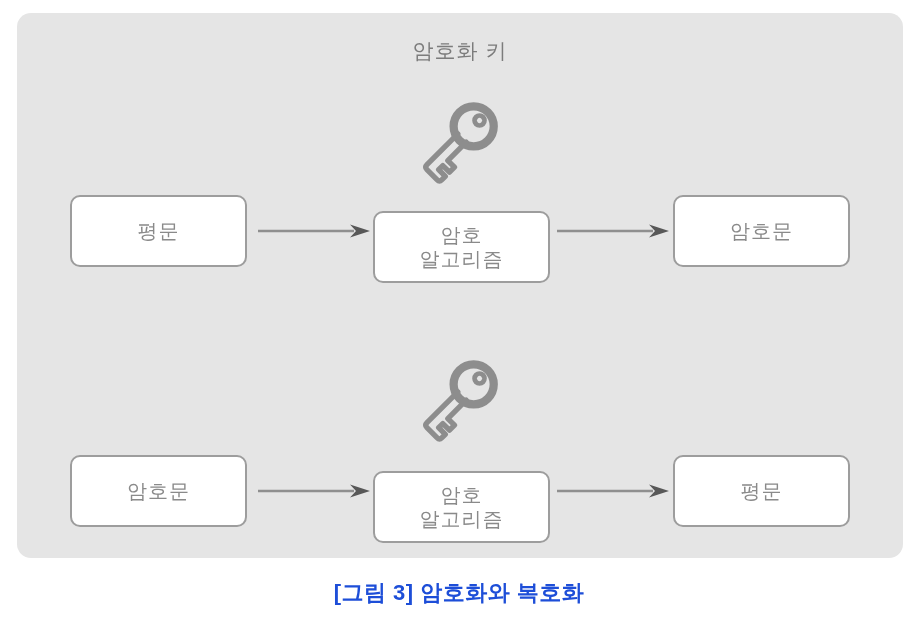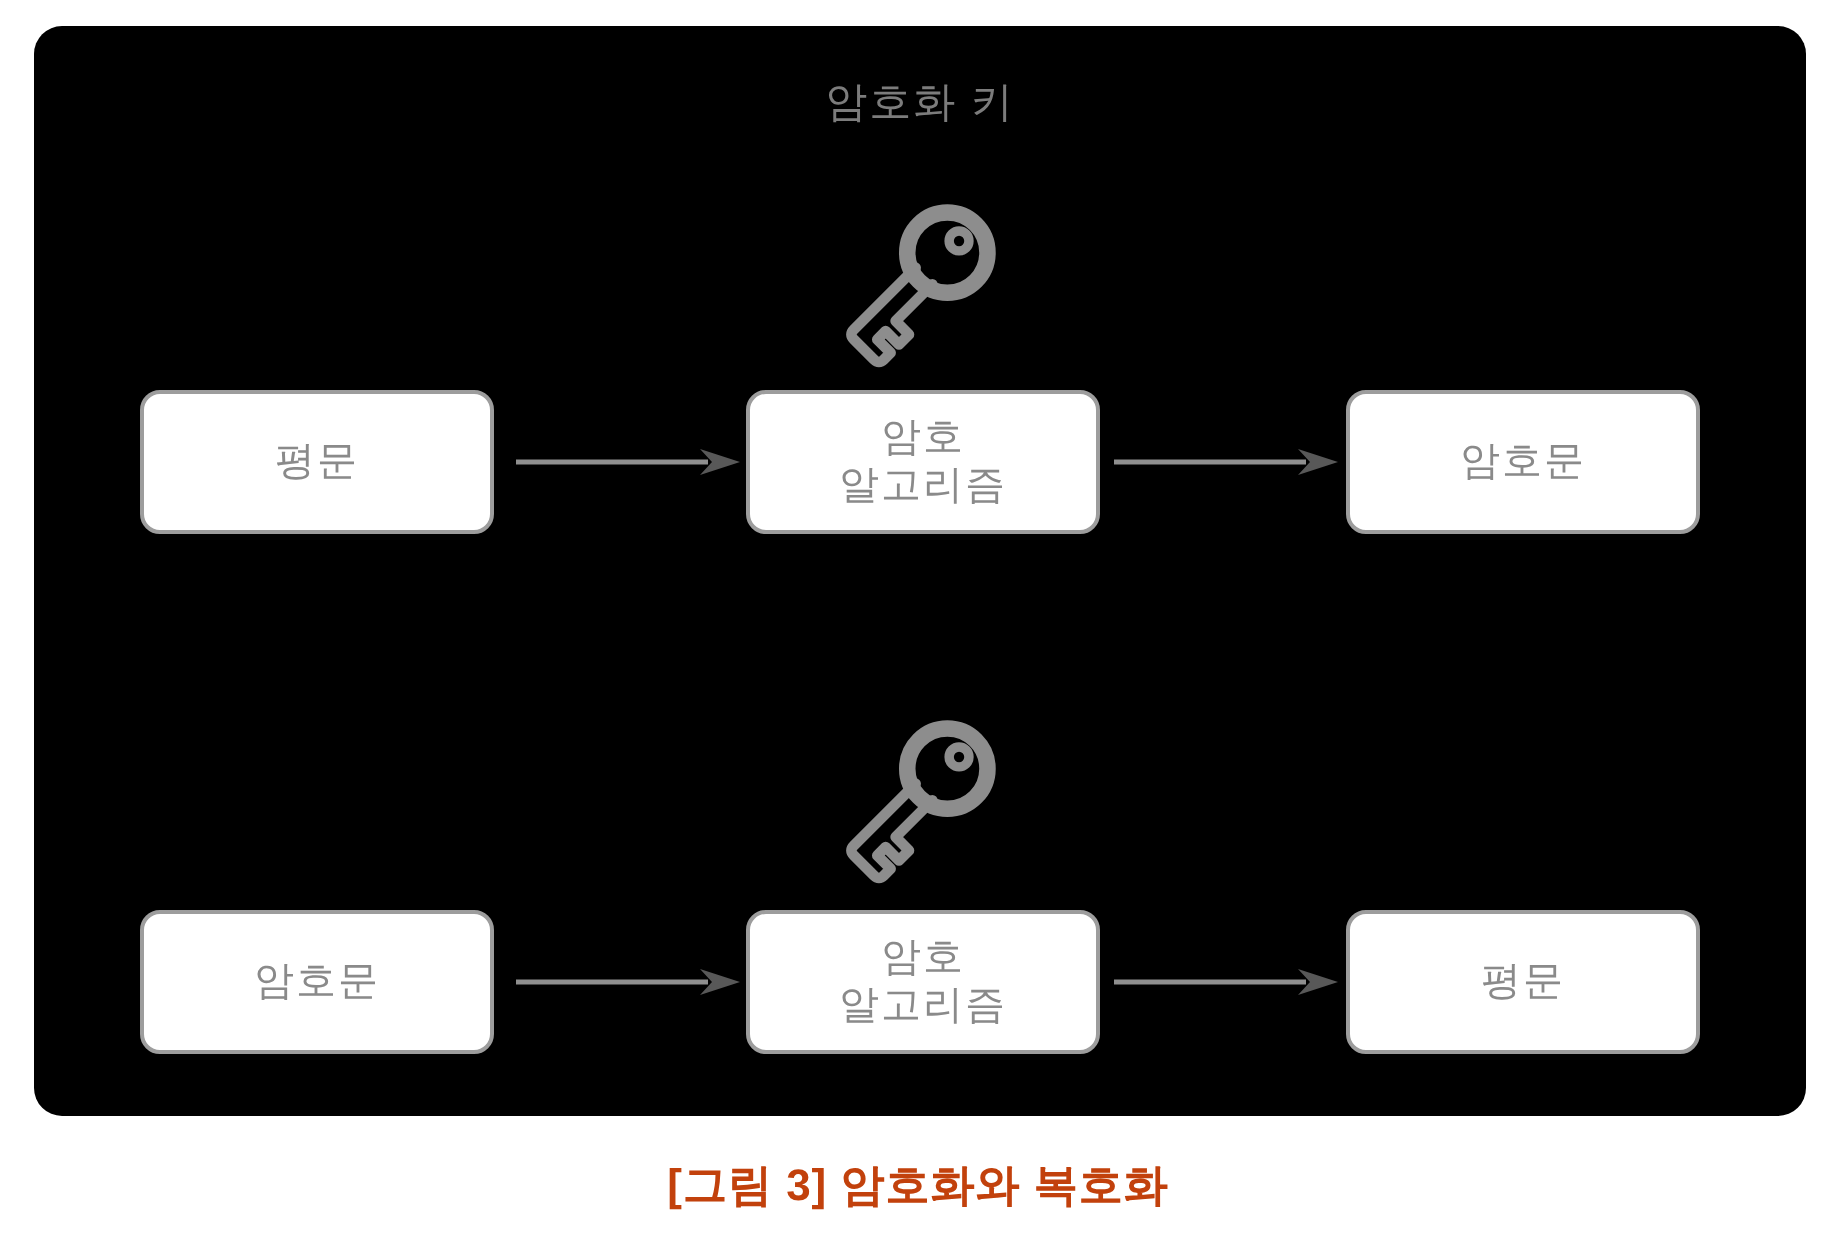--- a/index.html
+++ b/index.html
@@ -9,21 +9,21 @@
     font-family: "Liberation Sans", "DejaVu Sans", sans-serif;
     position: relative;
     overflow: hidden;
   }
   .stage { position: absolute; left: 0; top: 0; width: 918px; height: 617px; }
 
   .panel {
     position: absolute;
     left: 17px; top: 13px;
     width: 886px; height: 545px;
-    background: #000000;
+    background: #e5e5e5;
     border-radius: 14px;
   }
 
   .key-label {
     position: absolute;
     left: 0; width: 886px;
     text-align: center;
     font-size: 21px;
     color: #7c7c7c;
     letter-spacing: 1px;
@@ -50,40 +50,40 @@
     justify-content: center;
     font-size: 20px;
     line-height: 24px;
     color: #8a8a8a;
     letter-spacing: 1px;
     text-align: center;
   }
   .r1 { top: 182px; }
   .r2 { top: 442px; }
   .pos-left   { left: 53px; }
-  .pos-center { left: 356px; }
+  .pos-center { left: 356px; margin-top: 16px; }
   .pos-right  { left: 656px; }
 
   .flow-arrow {
     position: absolute;
     width: 115px; height: 16px;
   }
   .arr1-r1 { left: 240px; top: 210px; }
   .arr2-r1 { left: 539px; top: 210px; }
   .arr1-r2 { left: 240px; top: 470px; }
   .arr2-r2 { left: 539px; top: 470px; }
 
   .caption {
     position: absolute;
     left: 0; top: 578px;
     width: 918px;
     text-align: center;
     font-size: 22px;
     font-weight: bold;
-    color: #c2410c;
+    color: #1d4ed8;
     letter-spacing: 0.5px;
   }
 </style>
 </head>
 <body>
 
 <div class="stage">
 
   <div class="panel">
 

